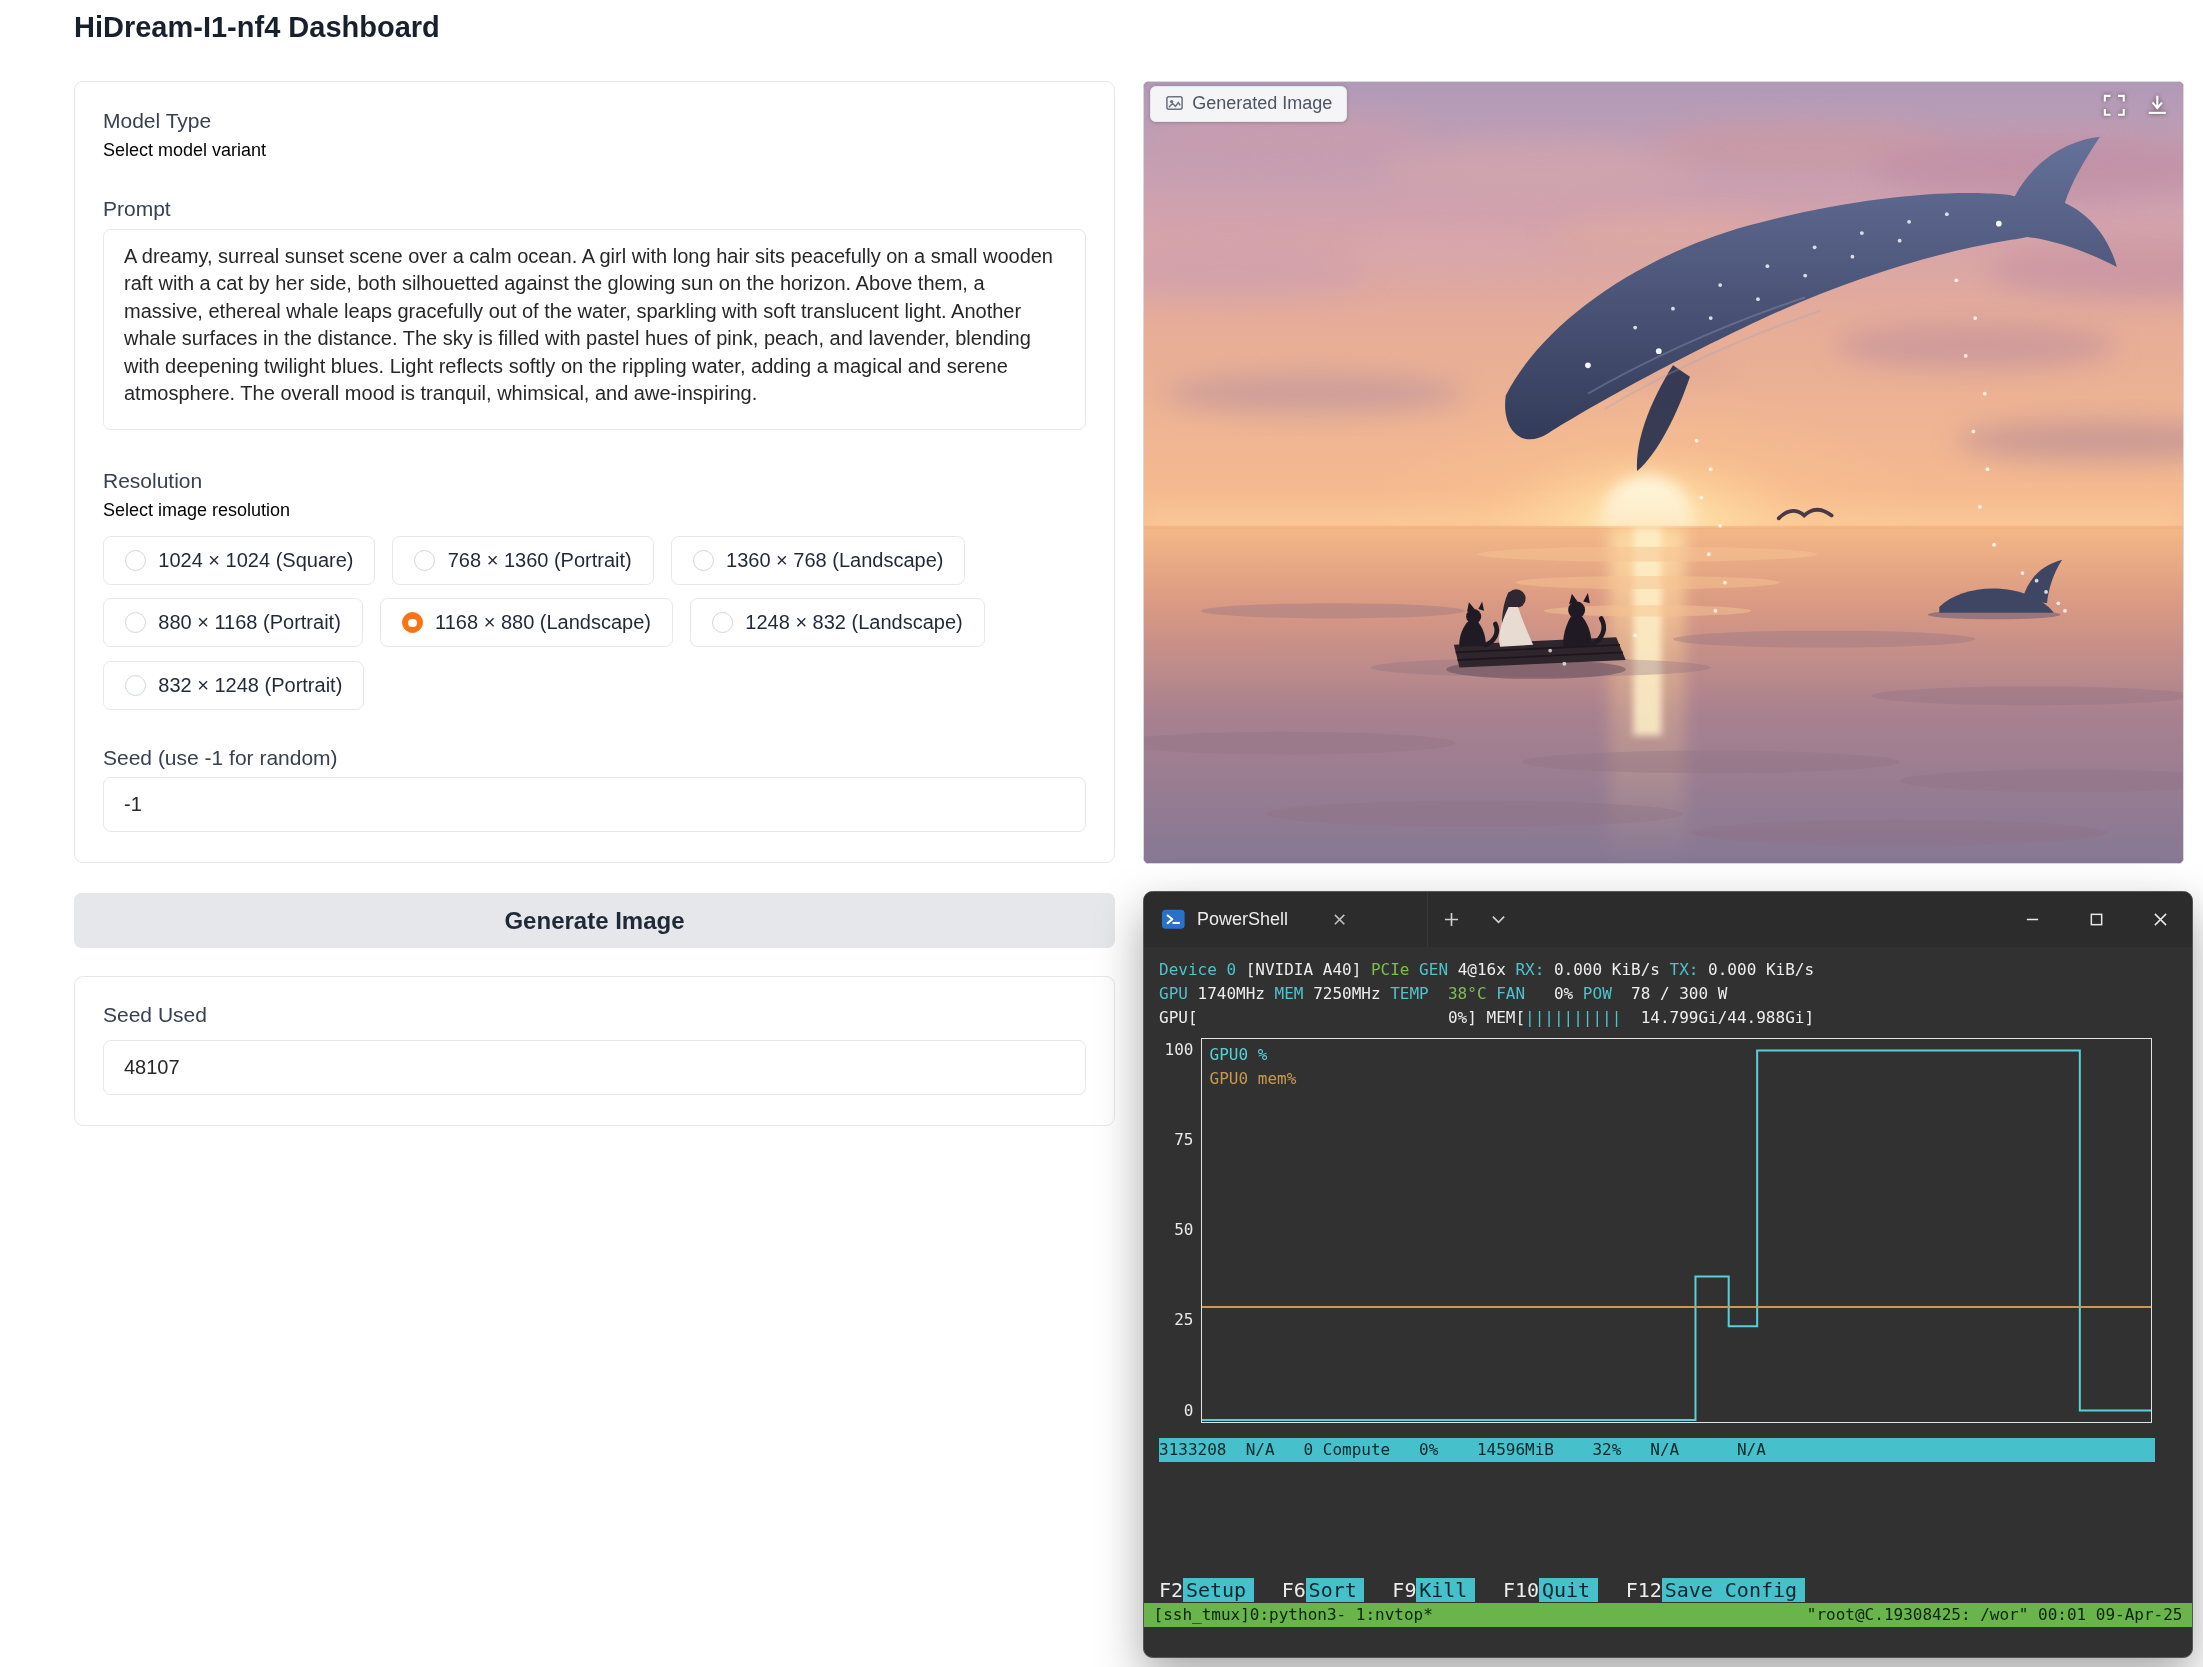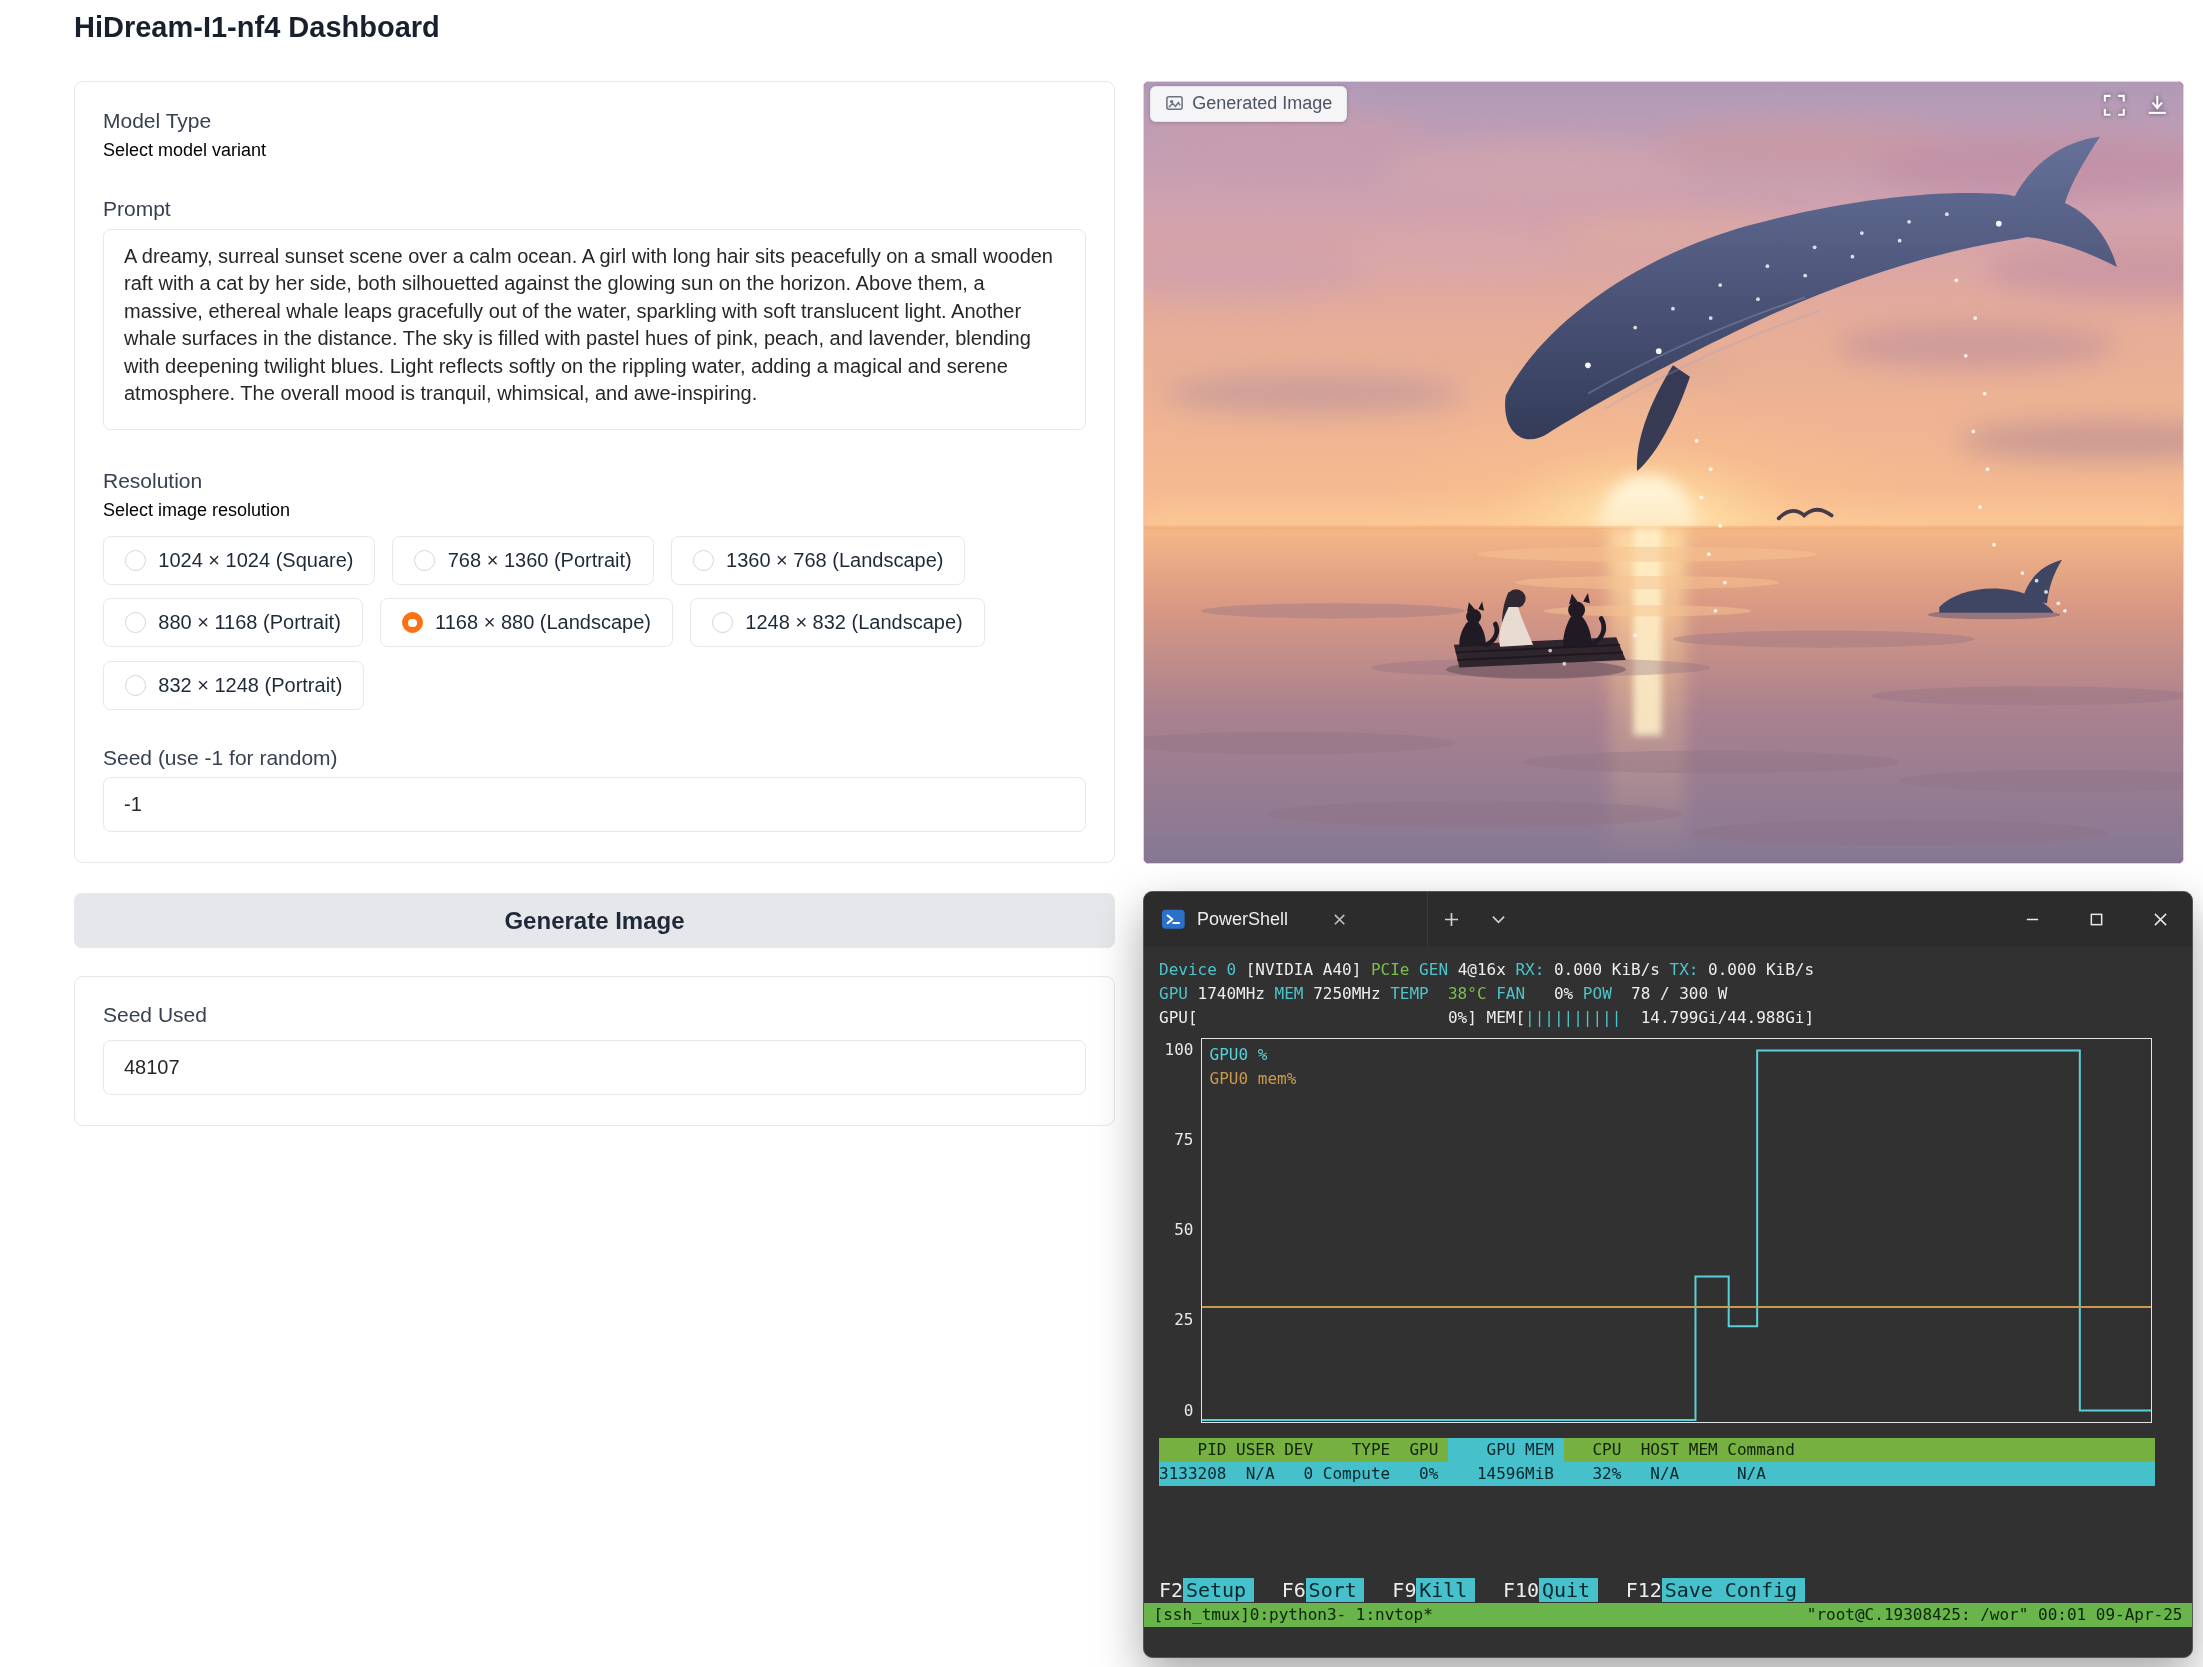--- a/index.html
+++ b/index.html
@@ -423,25 +423,20 @@
               <polyline points="0,70 100,70" fill="none" stroke="#c99a4e" stroke-width="2" vector-effect="non-scaling-stroke"></polyline>
             </svg>
           <div class="legend">
             <div id="leg-0" style="color: rgb(87, 209, 217);">GPU0 %</div>
             <div id="leg-1" style="color: rgb(201, 154, 78);">GPU0 mem%</div>
           </div>
         </div>
       </div>
 
       <div class="proc-table">
-        <div class="proc-header">
-          <span class="seg-green">    PID USER DEV    TYPE  GPU </span>
-          <span class="seg-cyan">    GPU MEM </span>
-          <span class="seg-green seg-fill">   CPU  HOST MEM Command</span>
-        </div>
         <div class="proc-row">3133208  N/A   0 Compute   0%    14596MiB    32%   N/A      N/A</div>
       </div>
 
       <div id="fkeys" class="fkeys">
           <span class="fk">
             <span class="fk-key">F2</span>
             <span class="fk-label">Setup</span>
           </span>
           <span class="fk">
             <span class="fk-key">F6</span>

